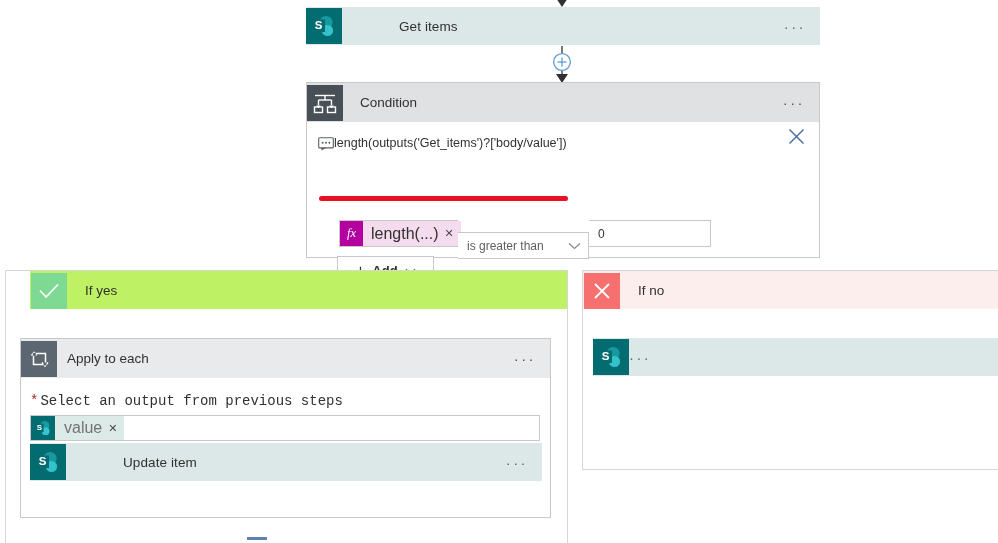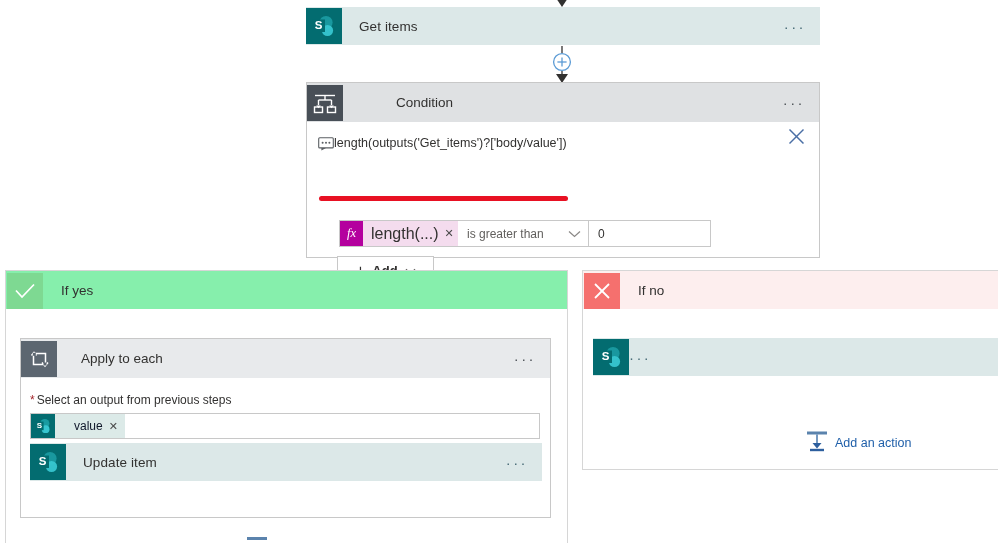--- a/index.html
+++ b/index.html
@@ -8,21 +8,21 @@
     background:#ffffff;
     font-family:"Liberation Sans", sans-serif;
     font-size:13px;color:#323130;
     -webkit-font-smoothing:antialiased;
   }
   .canvas{position:absolute;inset:0;background:#ffffff;}
 
   
   .card{position:absolute;background:#dce8e8;display:flex;align-items:center;}
   .card .icon-box{width:36px;height:36px;flex:0 0 36px;display:flex;align-items:center;justify-content:center;}
-  .card .card-title{flex:1 1 auto;padding-left:17px;font-size:13.5px;color:#323130;letter-spacing:.1px;}
+  .card .card-title{flex:1 1 auto;padding-left:17px;font-size:13.5px;color:#323130;letter-spacing:.1px;margin-left:40px;}
   .ellipsis{flex:0 0 auto;padding-right:14px;color:#4a6d78;font-size:15px;letter-spacing:2.4px;line-height:1;user-select:none;}
 
   
   .sp-icon{width:36px;height:36px;background:#036c70;display:block;}
   
   .loop-icon{width:36px;height:36px;background:#5c6670;display:block;}
   
   .cond-icon{width:36px;height:36px;background:#484f57;display:block;}
 
   
@@ -32,21 +32,21 @@
   .connector{position:absolute;pointer-events:none;}
 
   
   #condition-card{
     position:absolute;left:306px;top:82px;width:514px;height:176px;
     background:#ffffff;border:1px solid #c8c8c8;box-sizing:border-box;
   }
   #condition-header{
     height:39px;background:#dfe1e3;display:flex;align-items:center;
   }
-  #condition-header .card-title{flex:1 1 auto;padding-left:17px;font-size:13.5px;color:#323130;margin-left:36px;}
+  #condition-header .card-title{flex:1 1 auto;padding-left:17px;font-size:13.5px;color:#323130;}
   #condition-header .ellipsis{color:#4f5459;}
   #condition-body{position:relative;padding:0;}
   .expr-row{display:flex;align-items:flex-start;padding:14px 0 0 0;position:relative;}
   .comment-icon{margin-left:11px;margin-top:1px;flex:0 0 auto;}
   .expr-text{
     font-size:12.5px;color:#323130;line-height:15px;
     white-space:nowrap;
   }
   .close-x{position:absolute;right:12px;top:4px;cursor:pointer;}
   .red-bar{
@@ -64,20 +64,21 @@
     display:flex;align-items:center;justify-content:center;
     font-family:"Liberation Serif", serif;font-style:italic;font-size:12.5px;
     flex:0 0 auto;
   }
   .fx-label{font-size:16px;color:#323130;padding-left:8px;white-space:nowrap;}
   .chip-x{font-size:11px;color:#4a4a4a;padding-left:6px;cursor:pointer;}
   .select-field{
     width:131px;height:27px;border:1px solid #c8c8c8;border-left:none;background:#ffffff;
     display:flex;align-items:center;justify-content:space-between;box-sizing:border-box;
     padding:0 7px 0 9px;
+    margin-top:12px;
   }
   .select-field span{font-size:12px;color:#605e5c;}
   .value-field{
     width:122px;height:27px;border:1px solid #c8c8c8;border-left:none;background:#ffffff;
     display:flex;align-items:center;box-sizing:border-box;padding-left:9px;
   }
   .value-field span{font-size:12px;color:#323130;}
   .add-btn{
     position:absolute;left:30px;top:134px;width:97px;height:28px;
     border:1px solid #c8c8c8;background:#ffffff;box-sizing:border-box;
@@ -87,45 +88,45 @@
   .add-btn .lbl{font-size:13px;font-weight:bold;color:#323130;margin-right:7px;}
 
   
   .branch{
     position:absolute;background:#ffffff;border:1px solid #d6d6d6;box-sizing:border-box;
   }
   .branch-header{height:38px;display:flex;align-items:center;}
   .branch-header .badge{width:36px;height:36px;flex:0 0 36px;display:flex;align-items:center;justify-content:center;margin:1px 0 0 1px;}
   .branch-header .btitle{padding-left:18px;font-size:13.5px;color:#323130;}
   #if-yes{left:5px;top:270px;width:563px;height:290px;}
-  #if-yes .branch-header{background:#86efac;}
+  #if-yes .branch-header{background:#bef264;margin-left:24px;}
   #if-yes .badge{background:#7ed992;}
   #if-no{left:582px;top:270px;width:420px;height:200px;}
   #if-no .branch-header{background:#fdeeee;}
   #if-no .badge{background:#f5706e;}
 
   
   #apply-card{
     position:absolute;left:14px;top:67px;width:531px;height:180px;
     background:#ffffff;border:1px solid #c8c8c8;box-sizing:border-box;
   }
   #apply-header{height:39px;background:#e8eaec;display:flex;align-items:center;}
-  #apply-header .card-title{flex:1 1 auto;padding-left:24px;font-size:13.5px;color:#323130;}
+  #apply-header .card-title{flex:1 1 auto;padding-left:10px;font-size:13.5px;color:#323130;}
   #apply-header .ellipsis{color:#4f5459;}
   .field-label{
-    padding:15px 0 0 9px;font-size:12px;color:#323130;
+    padding:15px 0 0 9px;font-size:14px;color:#323130;font-family:Liberation Mono, monospace;
   }
   .field-label .req{color:#a4262c;margin-right:2px;}
   .picker-field{
     margin:6px 10px 0 9px;height:26px;border:1px solid #c8c8c8;background:#ffffff;
     display:flex;align-items:center;box-sizing:border-box;
   }
   .value-token{display:flex;align-items:center;background:#dceae8;height:100%;padding-right:7px;}
   .value-token .sp-small{width:24px;height:24px;background:#036c70;flex:0 0 auto;}
-  .value-token .vlabel{font-size:12px;color:#0f172a;padding-left:19px;}
+  .value-token .vlabel{font-size:16px;color:#737373;padding-left:9px;}
   #update-card{
     position:absolute;left:9px;top:104px;width:512px;height:38px;
   }
 
   
   #create-card{left:593px;top:338px;width:420px;height:38px;}
 
   .add-action{
     position:absolute;display:flex;align-items:center;cursor:pointer;
   }
@@ -309,31 +310,20 @@
     <div class="branch-header">
       <span class="badge">
         <svg width="20" height="20" viewBox="0 0 20 20">
           <line x1="3" y1="3" x2="17" y2="17" stroke="#ffffff" stroke-width="1.8"></line>
           <line x1="17" y1="3" x2="3" y2="17" stroke="#ffffff" stroke-width="1.8"></line>
         </svg>
       </span>
       <span class="btitle">If no</span>
     </div>
 
-    <div class="add-action" style="left:223px;top:159px;">
-      <span>
-        <svg width="22" height="22" viewBox="0 0 22 22">
-          <rect x="1" y="1.5" width="20" height="3" fill="#5b83ad"></rect>
-          <line x1="11" y1="4.5" x2="11" y2="14" stroke="#3b6ea5" stroke-width="1.4"></line>
-          <polygon points="6.5,13 15.5,13 11,18.5" fill="#2d5f9e"></polygon>
-          <rect x="4" y="18.8" width="14" height="2.4" fill="#2d5f9e"></rect>
-        </svg>
-      </span>
-      <span class="aa-label">Add an action</span>
-    </div>
   </div>
 
   <div class="card" id="create-card">
     <span class="icon-box">
       <svg class="sp-icon" viewBox="0 0 36 36">
         <rect width="36" height="36" fill="#036c70"></rect>
         <circle cx="20" cy="14.5" r="6.6" fill="#1a9ba1" opacity=".95"></circle>
         <circle cx="21.5" cy="22.5" r="5.6" fill="#37c6d0" opacity=".95"></circle>
         <rect x="6.5" y="11.5" width="12.5" height="12.5" fill="#036c70"></rect>
         <text x="12.7" y="21.4" font-family="Liberation Sans, sans-serif" font-size="11.5" font-weight="bold" fill="#ffffff" text-anchor="middle">S</text>

